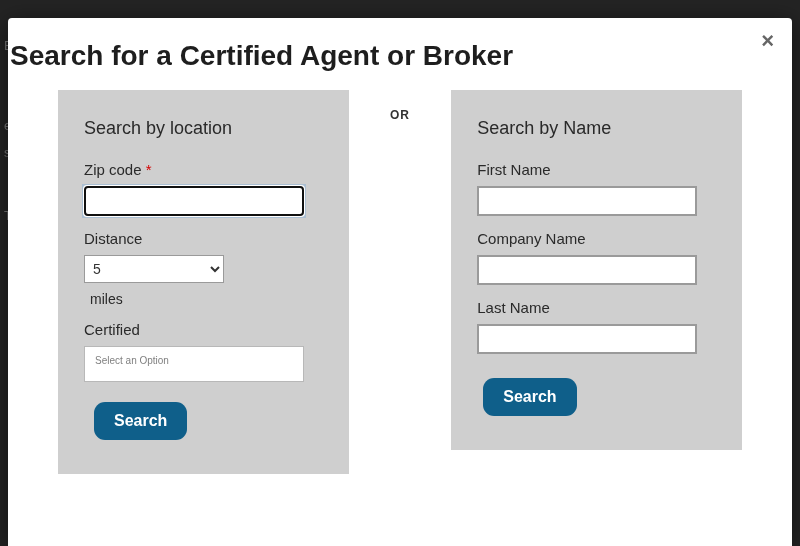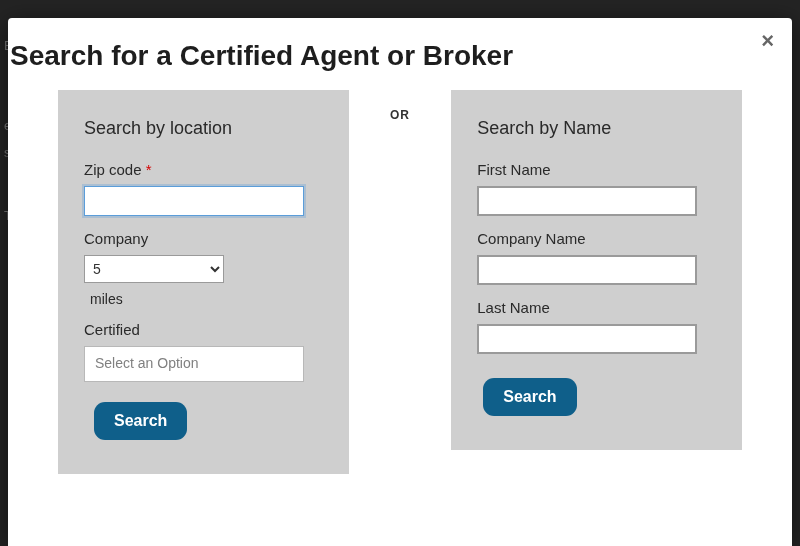--- a/index.html
+++ b/index.html
@@ -104,21 +104,21 @@
   .unit {
     font-size: 14px;
     color: #2a2a2a;
     margin: 8px 0 6px 6px;
   }
   .langbox {
     width: 220px;
     height: 36px;
     background: #fff;
     border: 1px solid #b8b8b8;
-    font-size: 14px;
+    font-size: 10px;
     color: #808080;
     padding: 8px 10px;
     cursor: pointer;
   }
   button.search {
     background: #0f5f8a;
     color: #fff;
     border: none;
     border-radius: 11px;
     font-size: 16px;
@@ -149,21 +149,21 @@
 
       <div class="field">
         <label class="lbl">
           <span>Zip code</span>
           <span class="req">*</span>
         </label>
         <input class="txt focused" type="text" autofocus="" value="" style="">
       </div>
 
       <div class="field">
-        <label class="lbl">Company</label>
+        <label class="lbl">Distance</label>
         <select class="sel">
           <option>5</option>
         </select>
         <div class="unit">miles</div>
       </div>
 
       <div class="field" style="margin-bottom:6px">
         <label class="lbl">Certified</label>
         <div class="langbox">Select an Option</div>
       </div>

